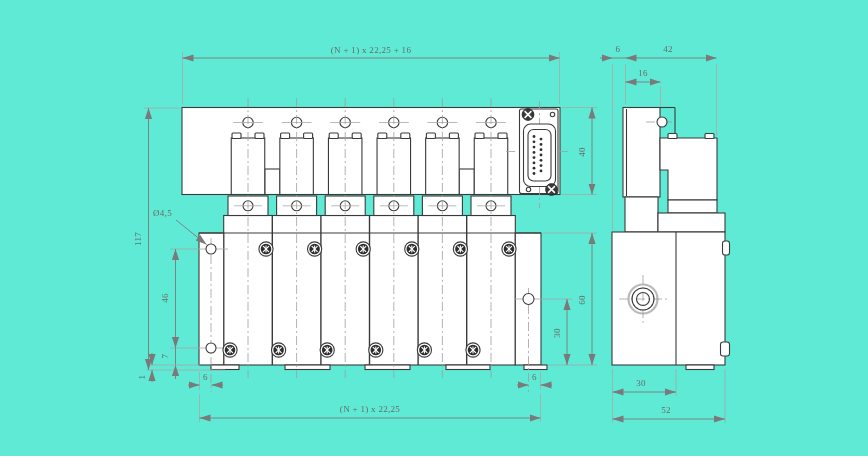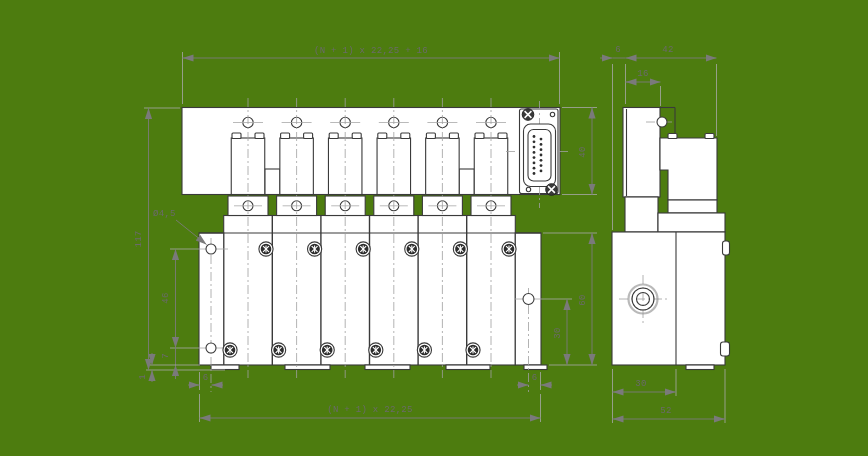--- a/index.html
+++ b/index.html
@@ -1,17 +1,17 @@
 <!DOCTYPE html>
 <html><head>
 <meta charset="utf-8">
 <style>
   html,body{margin:0;padding:0;background:#ffffff;}
-  .stage{position:relative;width:868px;height:456px;background:#4d7c0f;overflow:hidden;
-         font-family:Liberation Mono, monospace;}
+  .stage{position:relative;width:868px;height:456px;background:#5eead4;overflow:hidden;
+         font-family:Liberation Serif, serif;}
   svg{display:block;}
   .o   {stroke:#3a3a3a;stroke-width:1.1;fill:none;}
   .of  {stroke:#3a3a3a;stroke-width:1.1;fill:#ffffff;}
   .od  {stroke:#3a3a3a;stroke-width:1.4;fill:none;}
   .ext {stroke:#a8a8a8;stroke-width:0.8;fill:none;}
   .cl  {stroke:#a0a0a0;stroke-width:0.8;fill:none;stroke-dasharray:9 3 2 3;}
   .dim {stroke:#7a7a7a;stroke-width:0.9;fill:none;}
   .dt  {fill:#6a6a6a;font-size:9px;letter-spacing:.3px;}
   .pin {fill:#2f2f2f;stroke:none;}
   .soft{stroke:#949494;stroke-width:2.2;fill:none;opacity:.65;}

